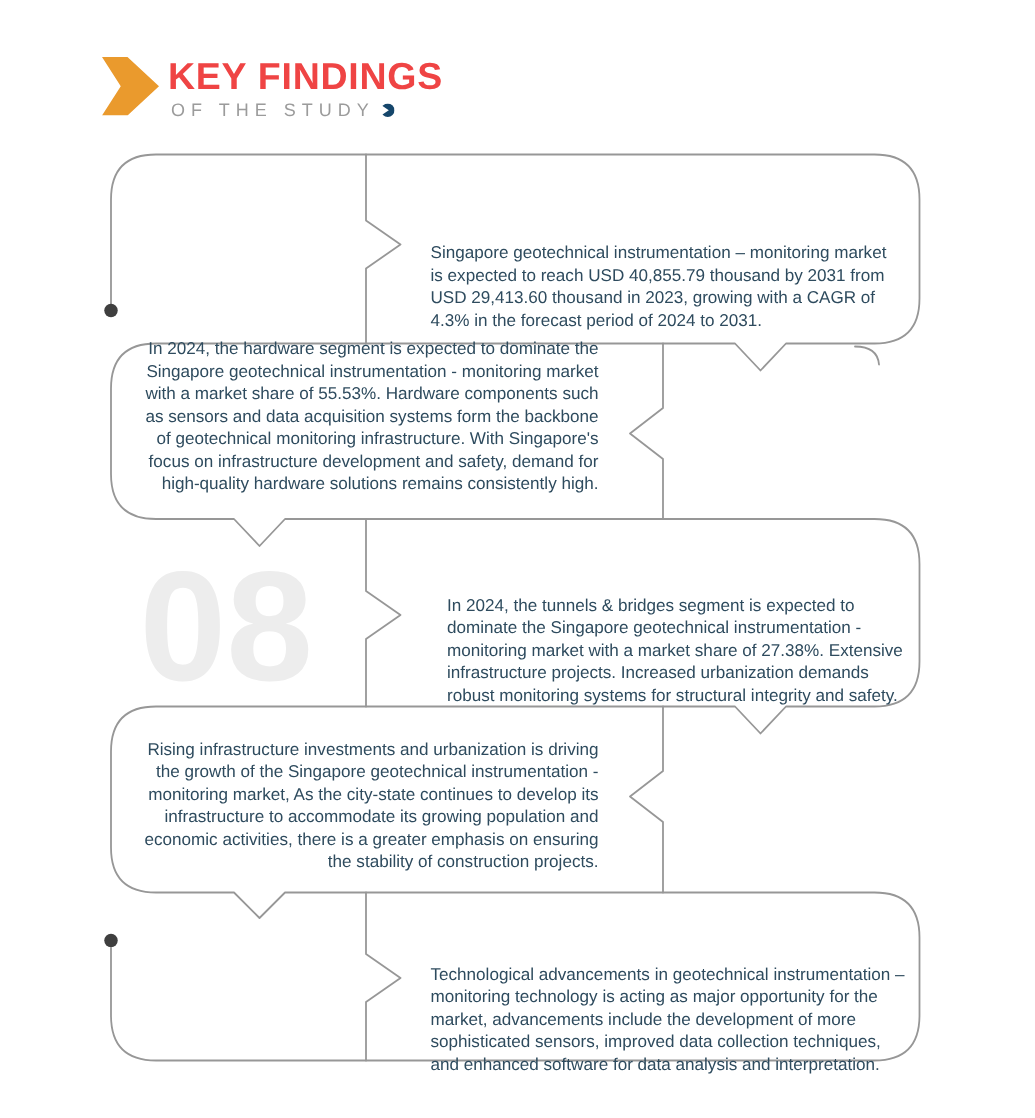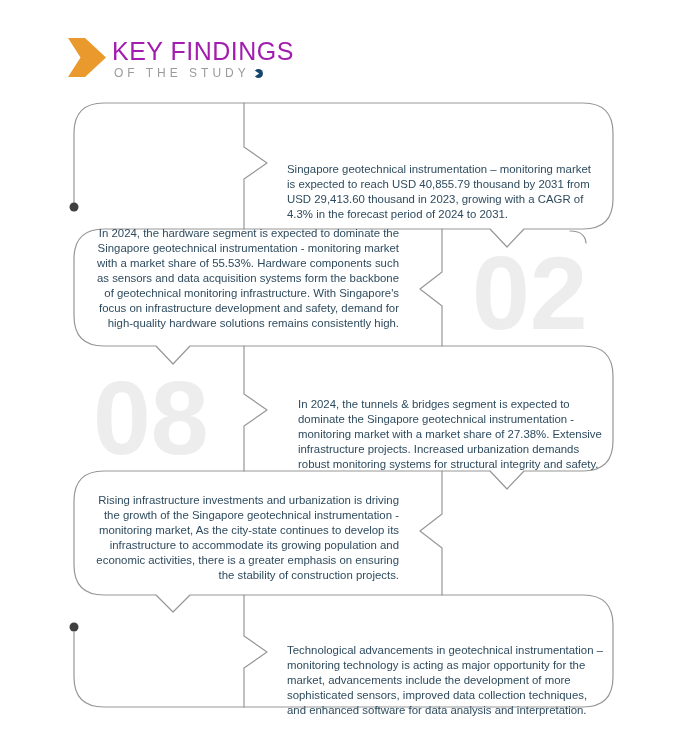--- a/index.html
+++ b/index.html
@@ -4,22 +4,22 @@
 <style>
   html,body{margin:0;padding:0;background:#ffffff;}
   .canvas{
     position:relative;width:690px;height:745px;background:#ffffff;overflow:hidden;
     font-family:"Liberation Sans", sans-serif;
   }
   .lines-svg{position:absolute;left:0;top:0;width:690px;height:745px;}
   .header{position:absolute;left:68px;top:37px;width:300px;height:46px;}
   .logo-chevron{position:absolute;left:0;top:1px;width:38px;height:39px;}
   .title{
-    position:absolute;left:44px;top:0;font-size:25px;font-weight:400;
-    color:#a21caf;letter-spacing:0.5px;white-space:nowrap;
+    position:absolute;left:44px;top:0;font-size:25px;font-weight:700;
+    color:#ef4444;letter-spacing:0.5px;white-space:nowrap;
   }
   .subtitle-row{position:absolute;left:46px;top:29px;display:flex;align-items:center;gap:4px;}
   .subtitle{
     font-size:12px;color:#9B9B9B;letter-spacing:4px;white-space:nowrap;font-weight:400;
   }
   .subtitle-dot{width:9px;height:9px;display:block;}
   .big-num{
     position:absolute;font-size:104px;font-weight:700;color:#EDEDED;
     line-height:104px;letter-spacing:0px;user-select:none;
   }
@@ -68,21 +68,20 @@
     <div class="title">KEY FINDINGS</div>
     <div class="subtitle-row">
       <span class="subtitle">OF THE STUDY</span>
       <svg class="subtitle-dot" viewBox="0 0 9 9">
         <circle cx="4.5" cy="4.5" r="4.5" fill="#15466B"></circle>
         <polygon points="0,1 0,8 5.2,4.5" fill="#ffffff"></polygon>
       </svg>
     </div>
   </div>
 
-  <div class="big-num num-2">02</div>
   <div class="big-num num-3">08</div>
 
   <div class="finding-text align-left text-1">Singapore geotechnical instrumentation – monitoring market is expected to reach USD 40,855.79 thousand by 2031 from USD 29,413.60 thousand in 2023, growing with a CAGR of 4.3% in the forecast period of 2024 to 2031.</div>
   <div class="finding-text align-right text-2">In 2024, the hardware segment is expected to dominate the Singapore geotechnical instrumentation - monitoring market with a market share of 55.53%. Hardware components such as sensors and data acquisition systems form the backbone of geotechnical monitoring infrastructure. With Singapore's focus on infrastructure development and safety, demand for high-quality hardware solutions remains consistently high.</div>
   <div class="finding-text align-left text-3">In 2024, the tunnels &amp; bridges segment is expected to dominate the Singapore geotechnical instrumentation - monitoring market with a market share of 27.38%. Extensive infrastructure projects. Increased urbanization demands robust monitoring systems for structural integrity and safety.</div>
   <div class="finding-text align-left text-5">Technological advancements in geotechnical instrumentation – monitoring technology is acting as major opportunity for the market, advancements include the development of more sophisticated sensors, improved data collection techniques, and enhanced software for data analysis and interpretation.</div>
   <div class="finding-text align-right text-4">Rising infrastructure investments and urbanization is driving the growth of the Singapore geotechnical instrumentation - monitoring market, As the city-state continues to develop its infrastructure to accommodate its growing population and economic activities, there is a greater emphasis on ensuring the stability of construction projects.</div>
 
 </div>
 

